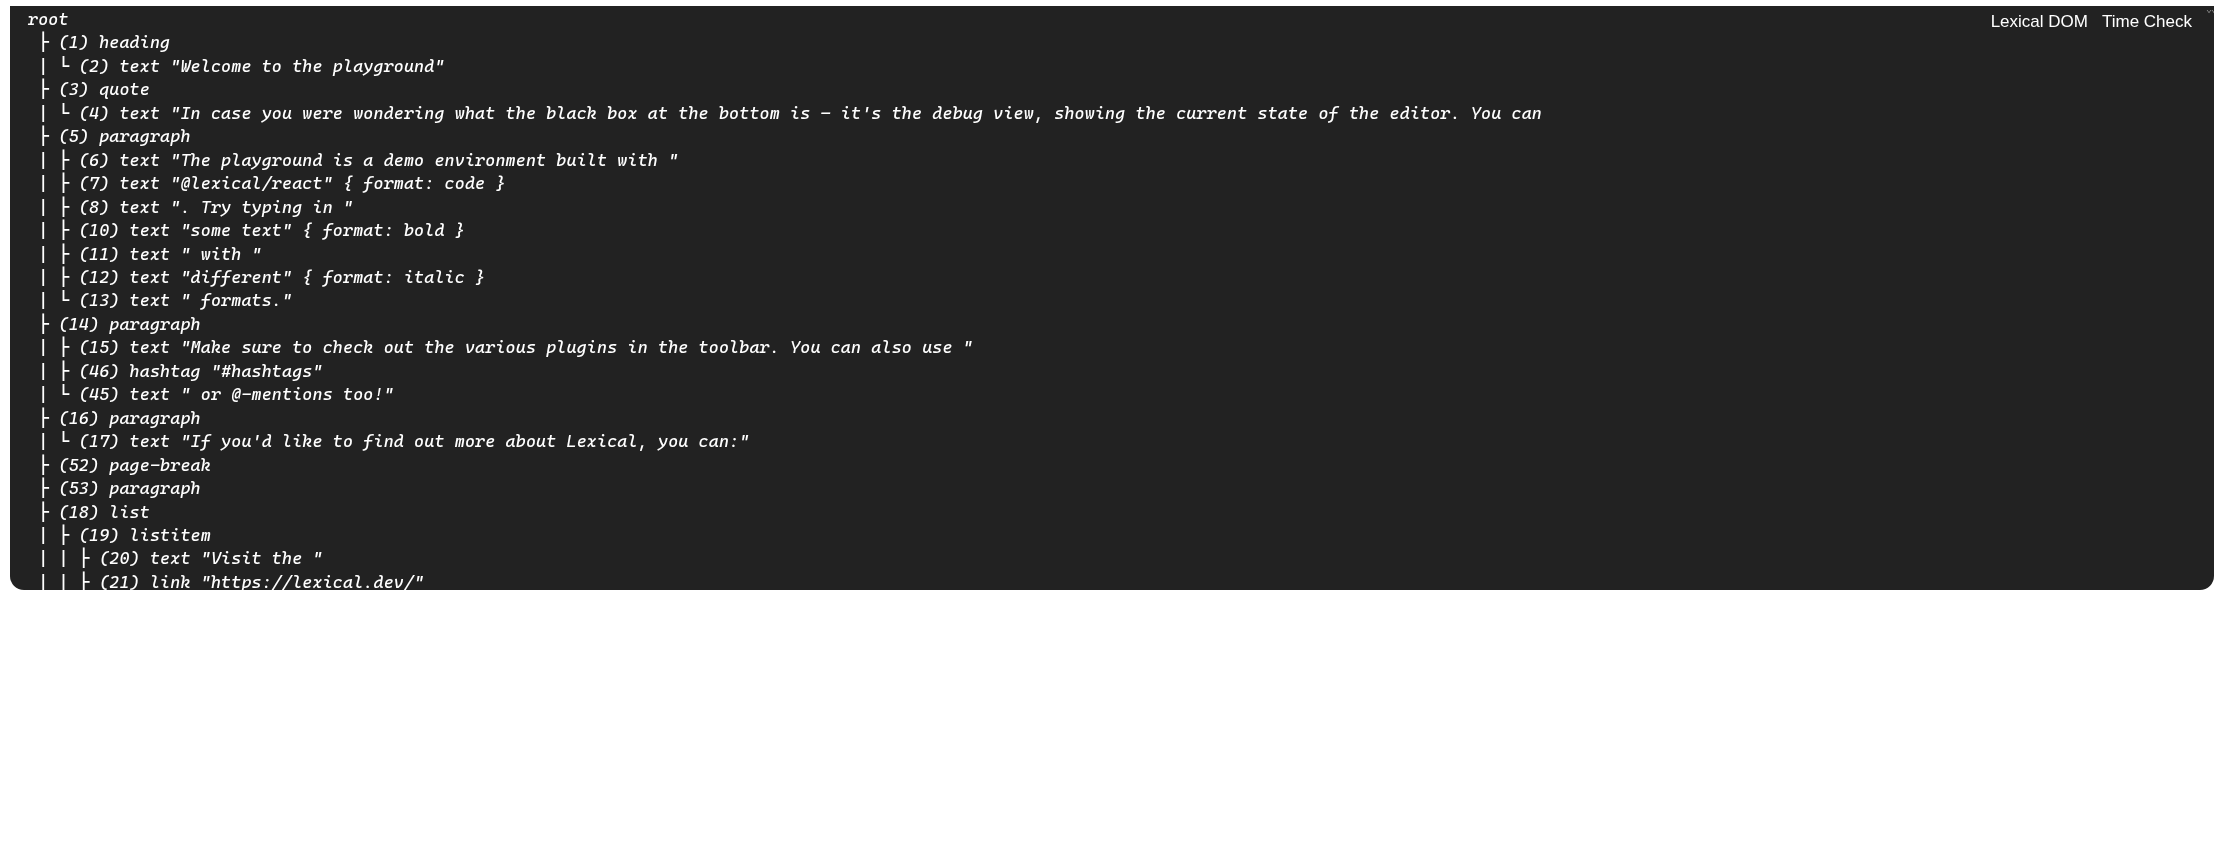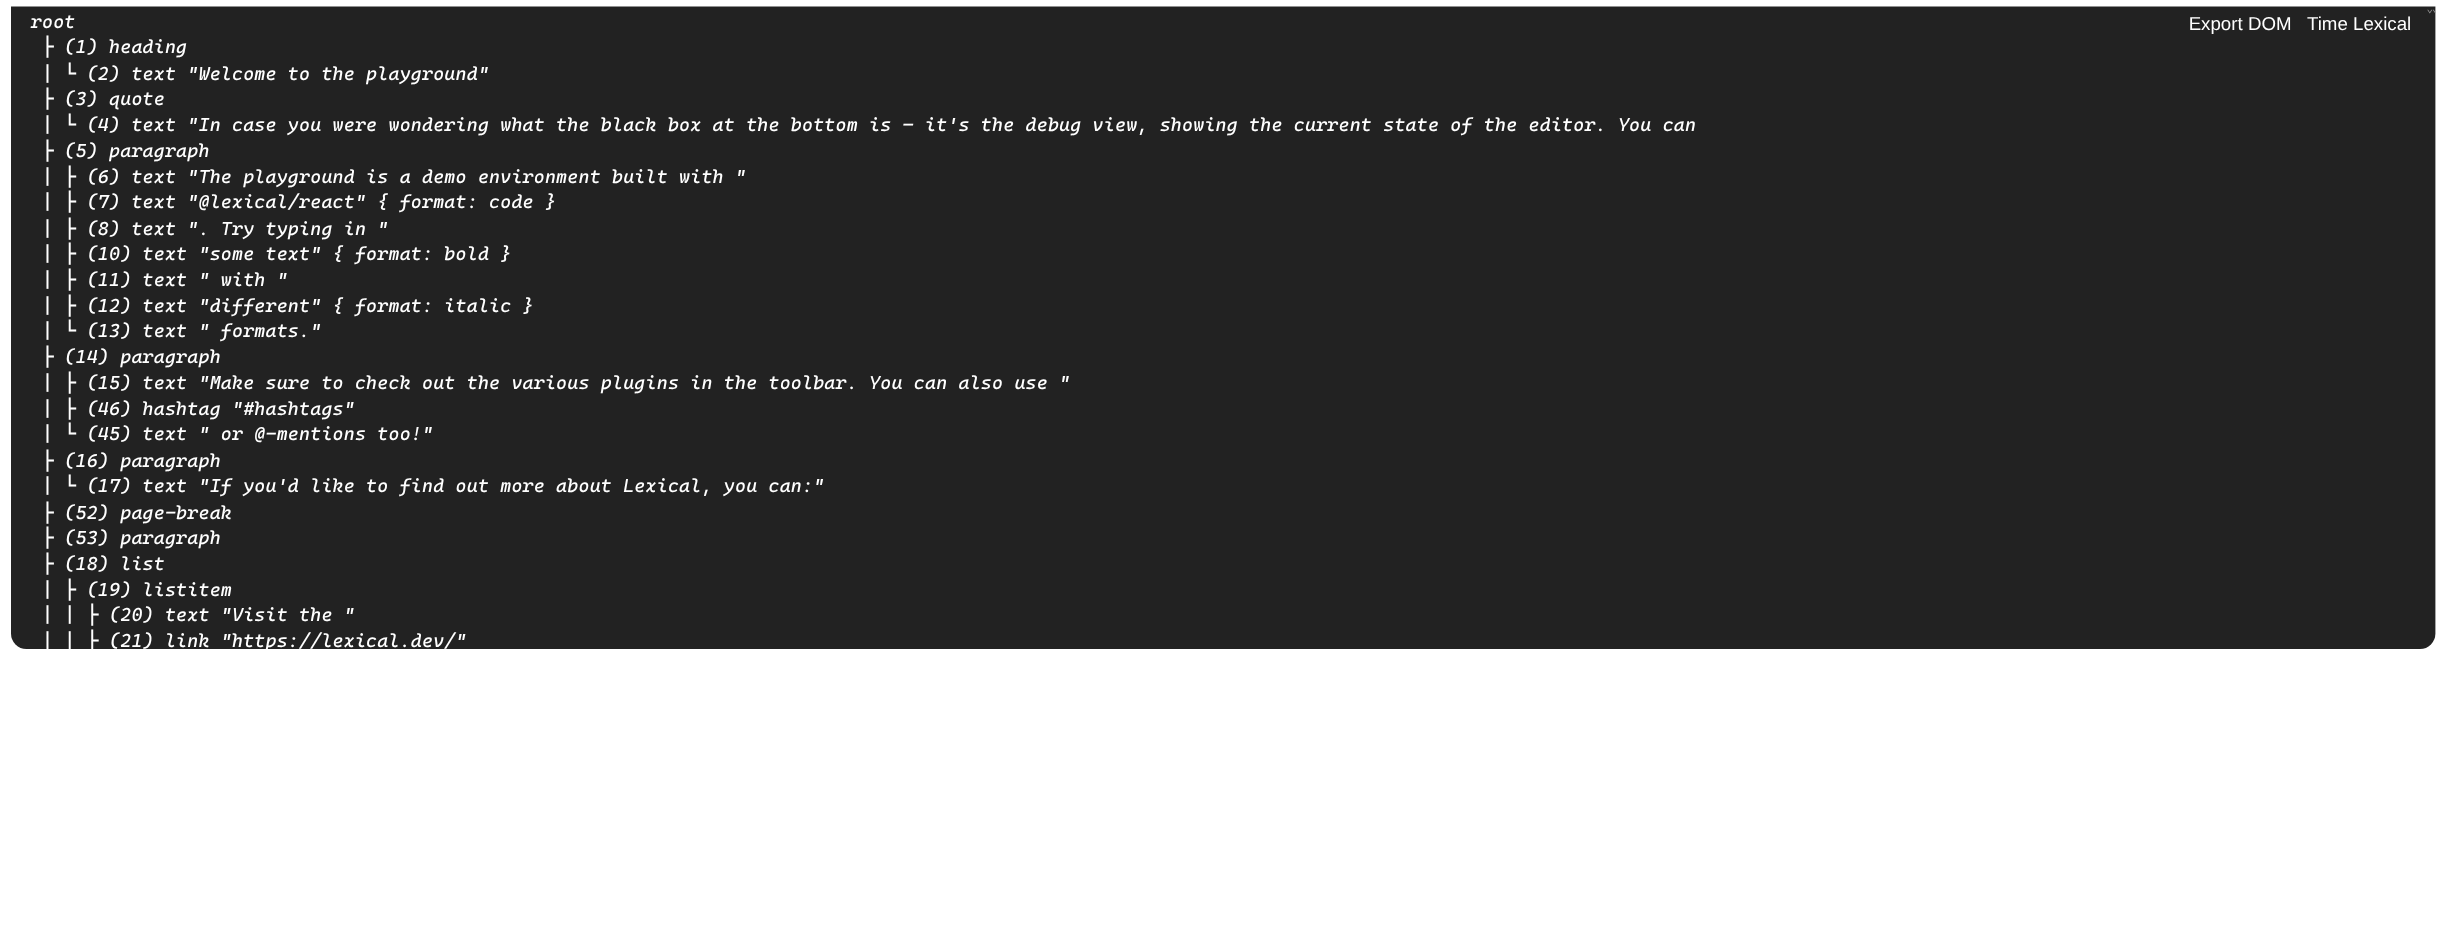--- a/index.html
+++ b/index.html
@@ -69,22 +69,22 @@
   }
 </style>
 </head>
 <body>
 
 <div class="debug-panel">
 
   <div class="corner-marks">⌄⌄</div>
 
   <div class="toolbar">
-    <button>Export DOM</button>
-    <button>Time Lexical</button>
+    <button>Lexical DOM</button>
+    <button>Time Check</button>
   </div>
 
   <div class="debug-scroll">
     <pre class="tree-output" id="tree-output">root
  ├ (1) heading
  | └ (2) text "Welcome to the playground"
  ├ (3) quote
  | └ (4) text "In case you were wondering what the black box at the bottom is – it's the debug view, showing the current state of the editor. You can
  ├ (5) paragraph
  | ├ (6) text "The playground is a demo environment built with "

